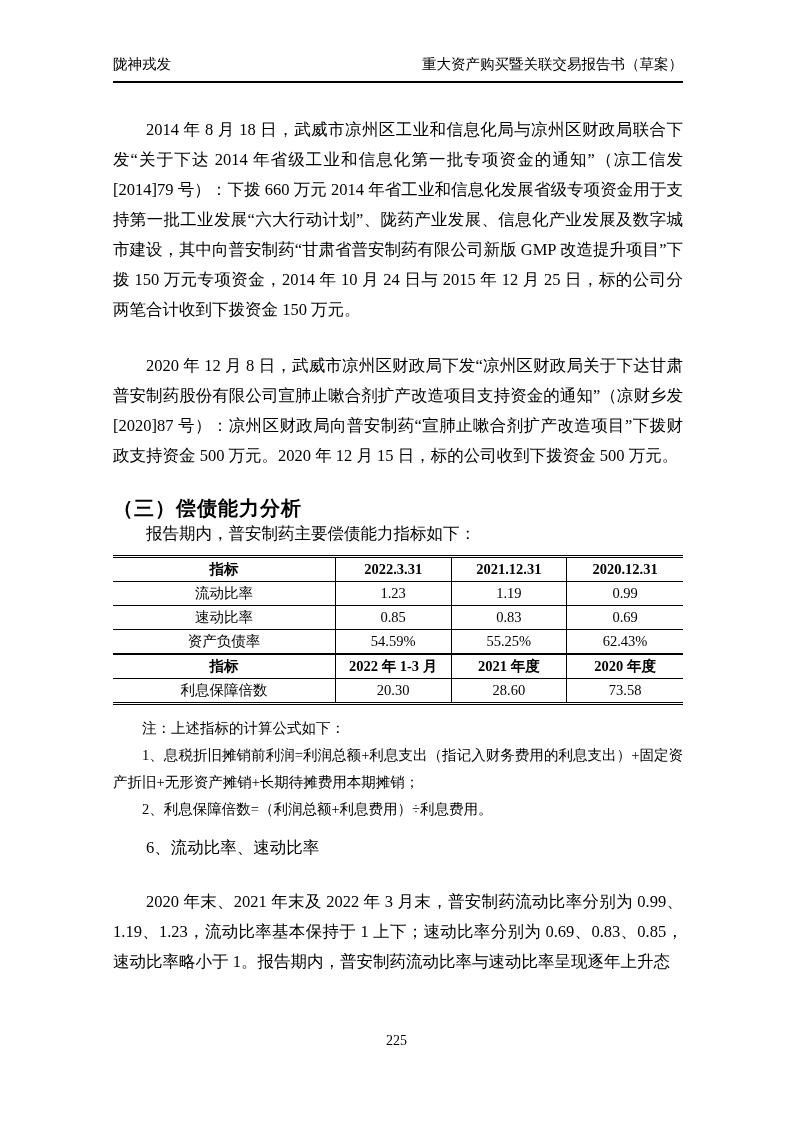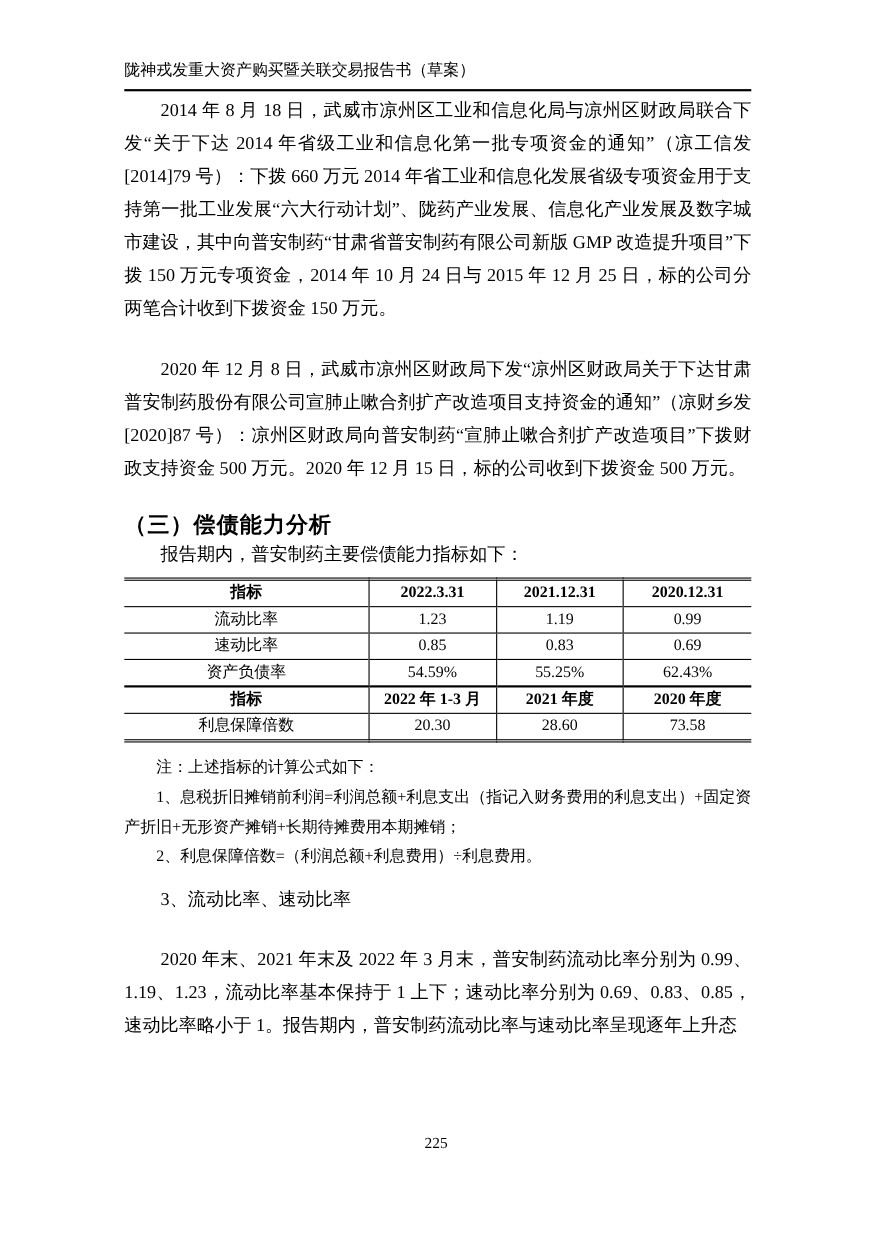--- a/index.html
+++ b/index.html
@@ -10,35 +10,36 @@
     height: 1122px;
     margin: 0 auto;
     background: #ffffff;
     color: #000000;
     font-family: "Liberation Serif", "DejaVu Serif", serif;
     padding: 55px 110px 0 113px;
     overflow: hidden;
   }
   .doc-header {
     display: flex;
+    justify-content: space-between;
     align-items: flex-end;
     font-size: 14.5px;
     padding-bottom: 8px;
     border-bottom: 2px solid #000;
     line-height: 18px;
   }
   .body-para {
     margin: 0;
     margin-top: 26px;
     font-size: 16.5px;
     line-height: 30px;
     text-align: justify;
     text-indent: 2em;
   }
-  .body-para.first { margin-top: 2px; }
+  .body-para.first { margin-top: 32px; }
   .section-heading {
     margin: 24px 0 0 0;
     font-family: "Liberation Sans", "DejaVu Sans", sans-serif;
     font-weight: bold;
     font-size: 20px;
     line-height: 26px;
     letter-spacing: 1px;
   }
   .intro-line {
     margin: 2px 0 0 0;
@@ -157,19 +158,19 @@
         <td>28.60</td>
         <td>73.58</td>
       </tr>
     </tbody>
   </table>
 
   <p class="note lbl">注：上述指标的计算公式如下：</p>
   <p class="note">1、息税折旧摊销前利润=利润总额+利息支出（指记入财务费用的利息支出）+固定资产折旧+无形资产摊销+长期待摊费用本期摊销；</p>
   <p class="note">2、利息保障倍数=（利润总额+利息费用）÷利息费用。</p>
 
-  <h3 class="sub-heading">3、流动比率、速动比率</h3>
+  <h3 class="sub-heading">6、流动比率、速动比率</h3>
 
   <p class="body-para analysis">2020 年末、2021 年末及 2022 年 3 月末，普安制药流动比率分别为 0.99、1.19、1.23，流动比率基本保持于 1 上下；速动比率分别为 0.69、0.83、0.85，速动比率略小于 1。报告期内，普安制药流动比率与速动比率呈现逐年上升态</p>
 
   <div class="page-footer">225</div>
 
 </div>
 
 </body></html>

